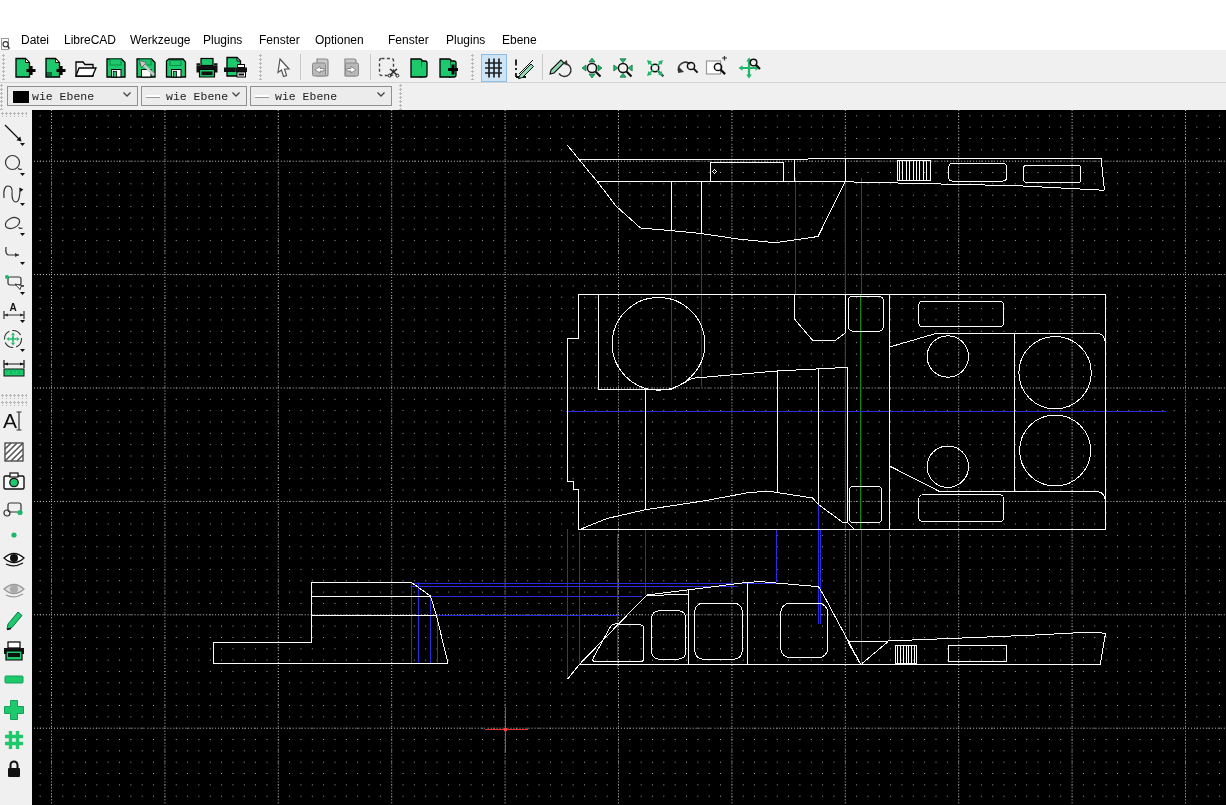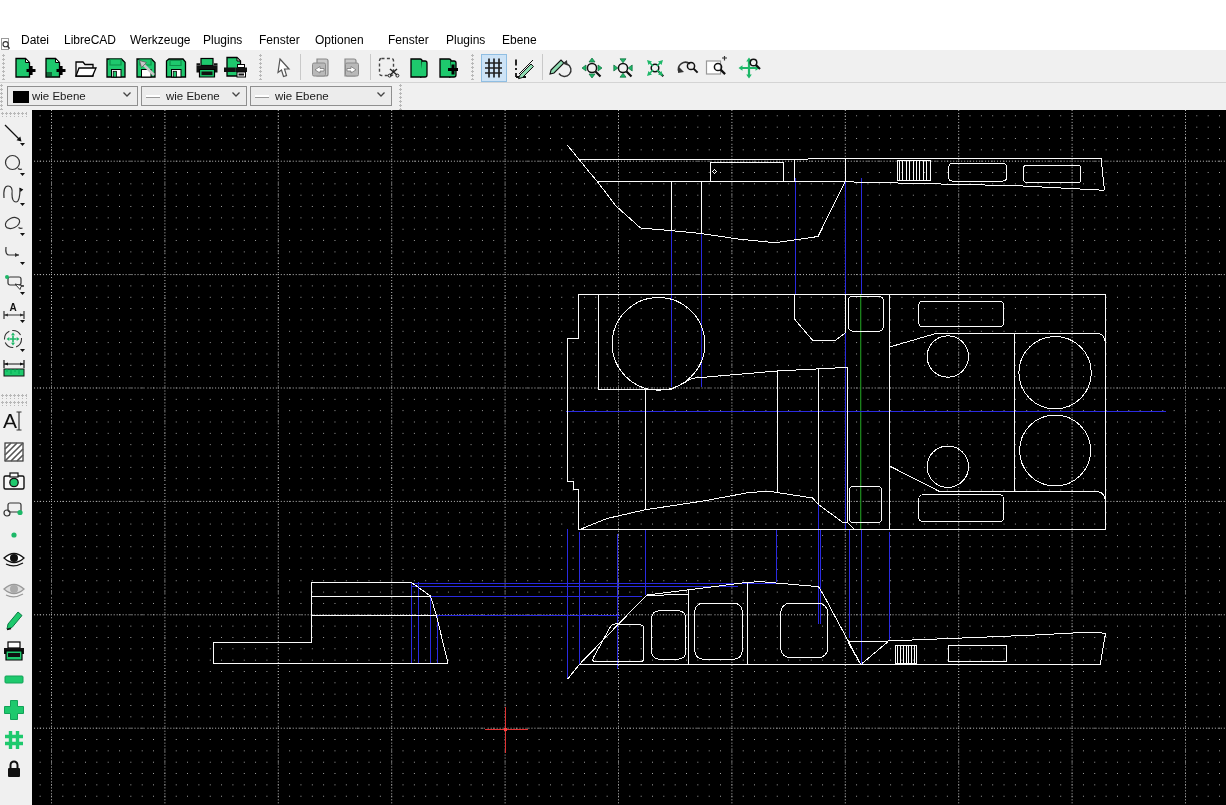--- a/index.html
+++ b/index.html
@@ -3,21 +3,21 @@
 html,body{margin:0;padding:0;}
 body{width:1226px;height:805px;overflow:hidden;background:#fff;
  font-family:"Liberation Sans",sans-serif;-webkit-font-smoothing:antialiased;}
 #app{position:absolute;left:0;top:0;width:1226px;height:805px;}
 .abs{position:absolute;}
 #titlebar{left:0;top:0;width:1226px;height:28px;background:#fff;}
 #titletext{left:24px;top:7px;font-size:12px;color:#000;}
 #menubar{left:0;top:28px;width:1226px;height:22px;background:#fff;}
 .mi{position:absolute;top:5px;font-size:12px;color:#000;}
 #toolbar{left:0;top:50px;width:1226px;height:32px;background:#f0f0f0;border-bottom:1px solid #d4d4d4;}
-#comborow{left:0;top:83px;width:1226px;height:27px;background:#f0f0f0;}
+#comborow{left:0;top:83px;width:1226px;height:27px;background:#f0f0f0;font-family:Liberation Mono, monospace;}
 .tbi{position:absolute;top:6px;width:24px;height:24px;}
 .sep{position:absolute;top:4px;width:1px;height:26px;background:#c9c9c9;}
 .hdl{position:absolute;top:4px;width:4px;height:26px;
  background-image:radial-gradient(circle at 1.5px 1.5px,#b9b9b9 1px,transparent 1.2px);
  background-size:4px 4px;}
 .vhdl{position:absolute;left:1px;width:26px;height:5px;
  background-image:radial-gradient(circle at 1.5px 1.5px,#b9b9b9 1px,transparent 1.2px);
  background-size:4px 4px;}
 .combo{position:absolute;top:2.5px;height:18px;background:#ececec;border:1px solid #8f8f8f;}
 .combo .ct{position:absolute;left:24px;top:3px;font-size:11.5px;color:#1a1a1a;}

